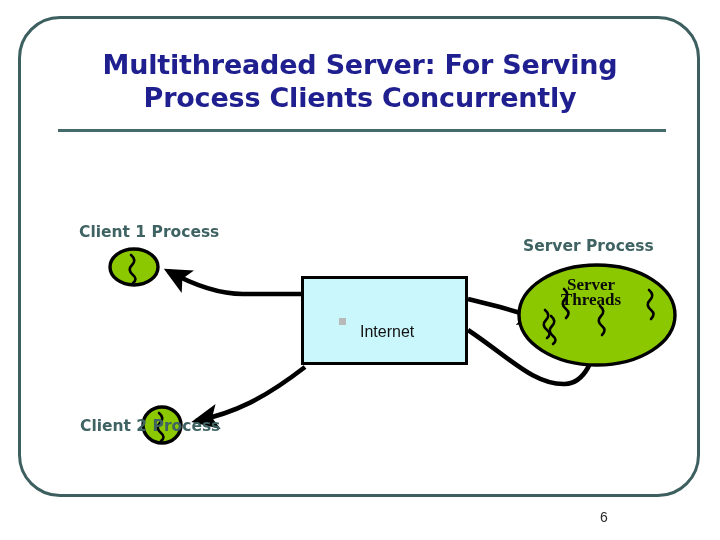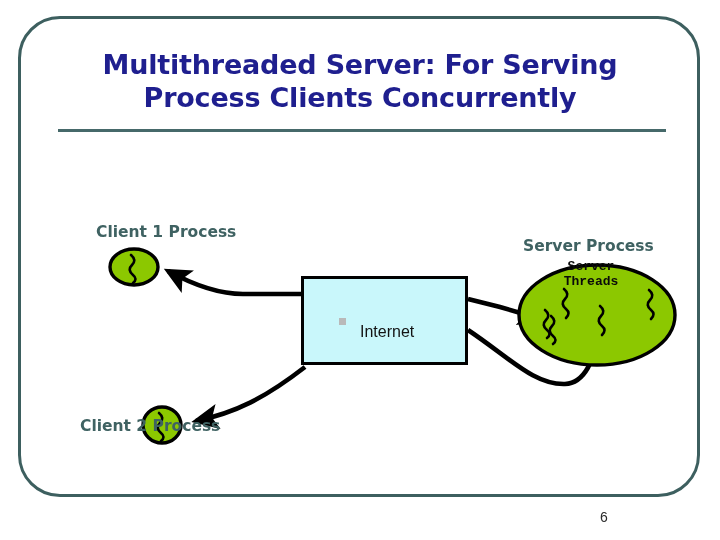--- a/index.html
+++ b/index.html
@@ -63,21 +63,21 @@
 
   
   .lbl {
     position: absolute;
     font-family: "DejaVu Sans", sans-serif;
     font-weight: bold;
     font-size: 15.5px;
     color: #3f6262;
     white-space: nowrap;
   }
-  #label-client1 { left: 79px;  top: 223px; margin-left: 17px; }
+  #label-client1 { left: 79px;  top: 223px; }
   #label-client2 { left: 80px;  top: 384px; margin-top: 33px; }
   #label-server  { left: 523px; top: 237px; }
 
   
   #diagram {
     position: absolute;
     left: 0; top: 0;
     width: 720px;
     height: 540px;
   }
@@ -114,25 +114,25 @@
     font-size: 16px;
     color: #131313;
     white-space: nowrap;
     margin-top: 21px;
   }
 
   
   .server-threads-text {
     position: absolute;
     left: 551px;
-    top: 259px;
+    top: 277px;
     width: 80px;
-    font-family: Liberation Mono, monospace;
+    font-family: Liberation Serif, serif;
     font-weight: bold;
-    font-size: 13px;
+    font-size: 17px;
     line-height: 15px;
     color: #0a0a0a;
     text-align: center;
     white-space: pre-line;
   }
 
   
   .page-number {
     position: absolute;
     left: 594px;

